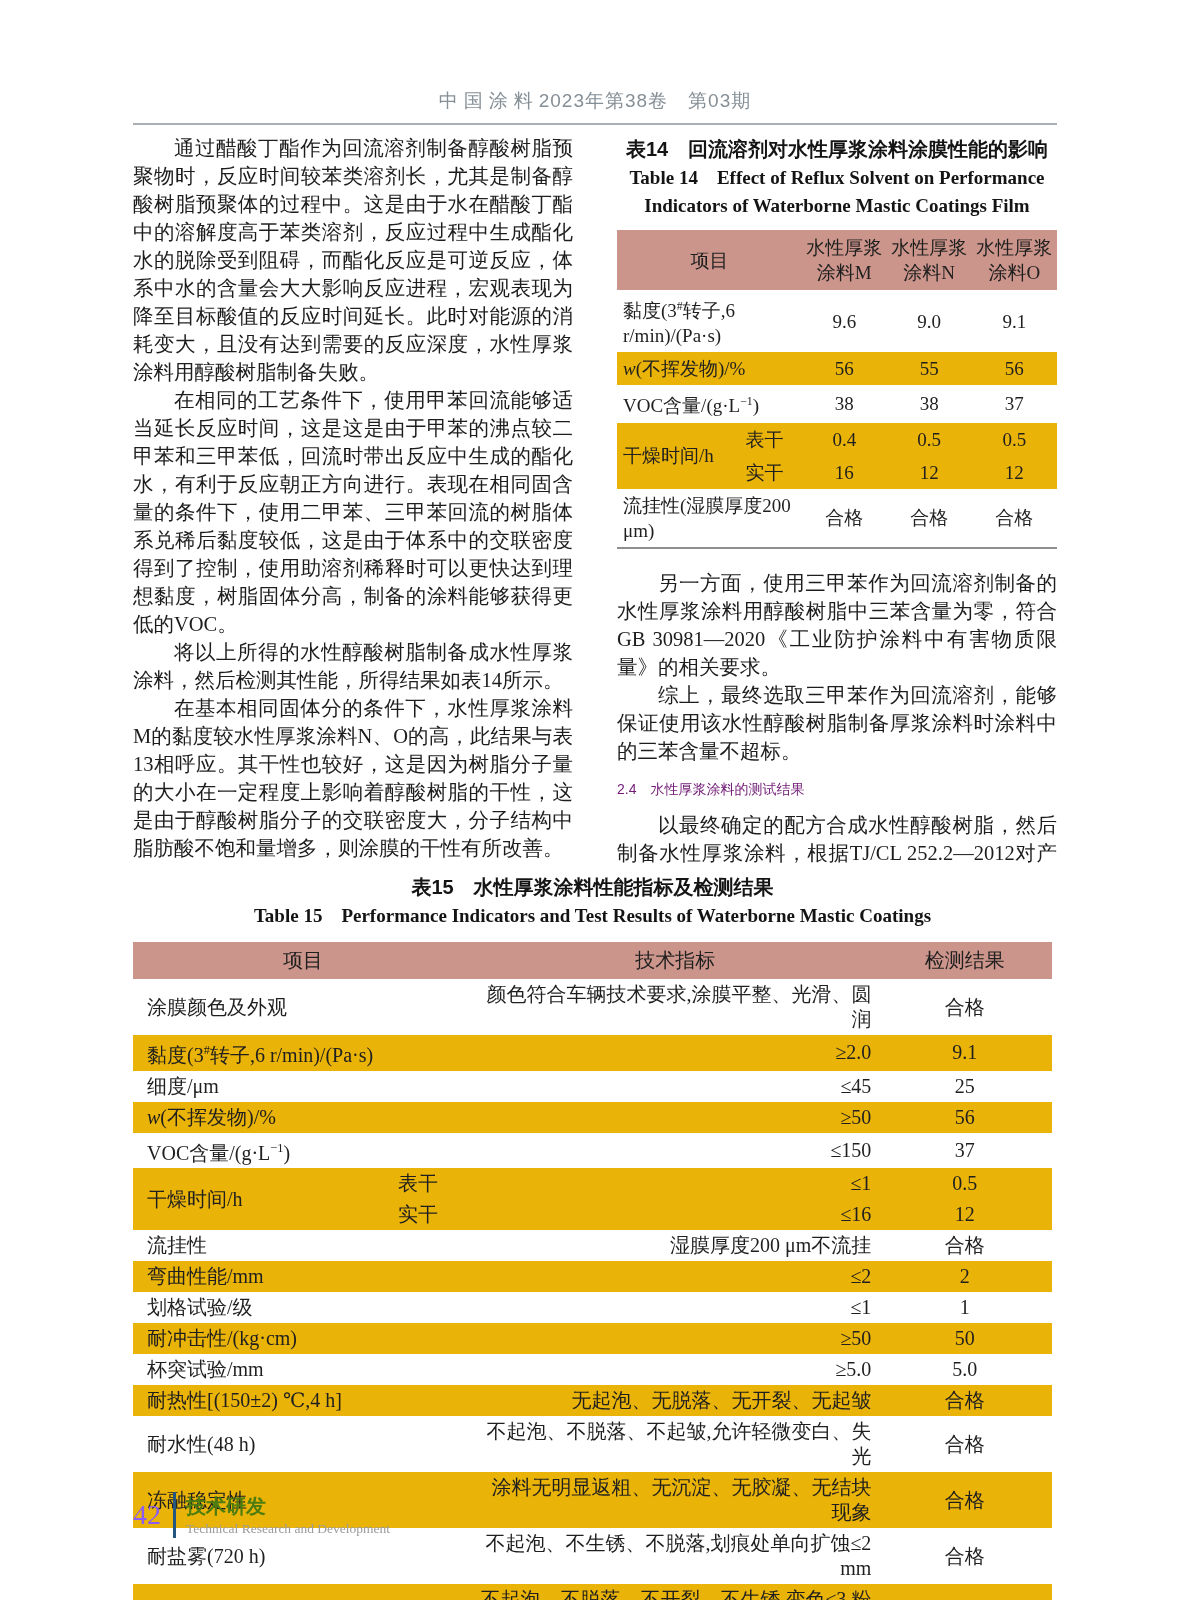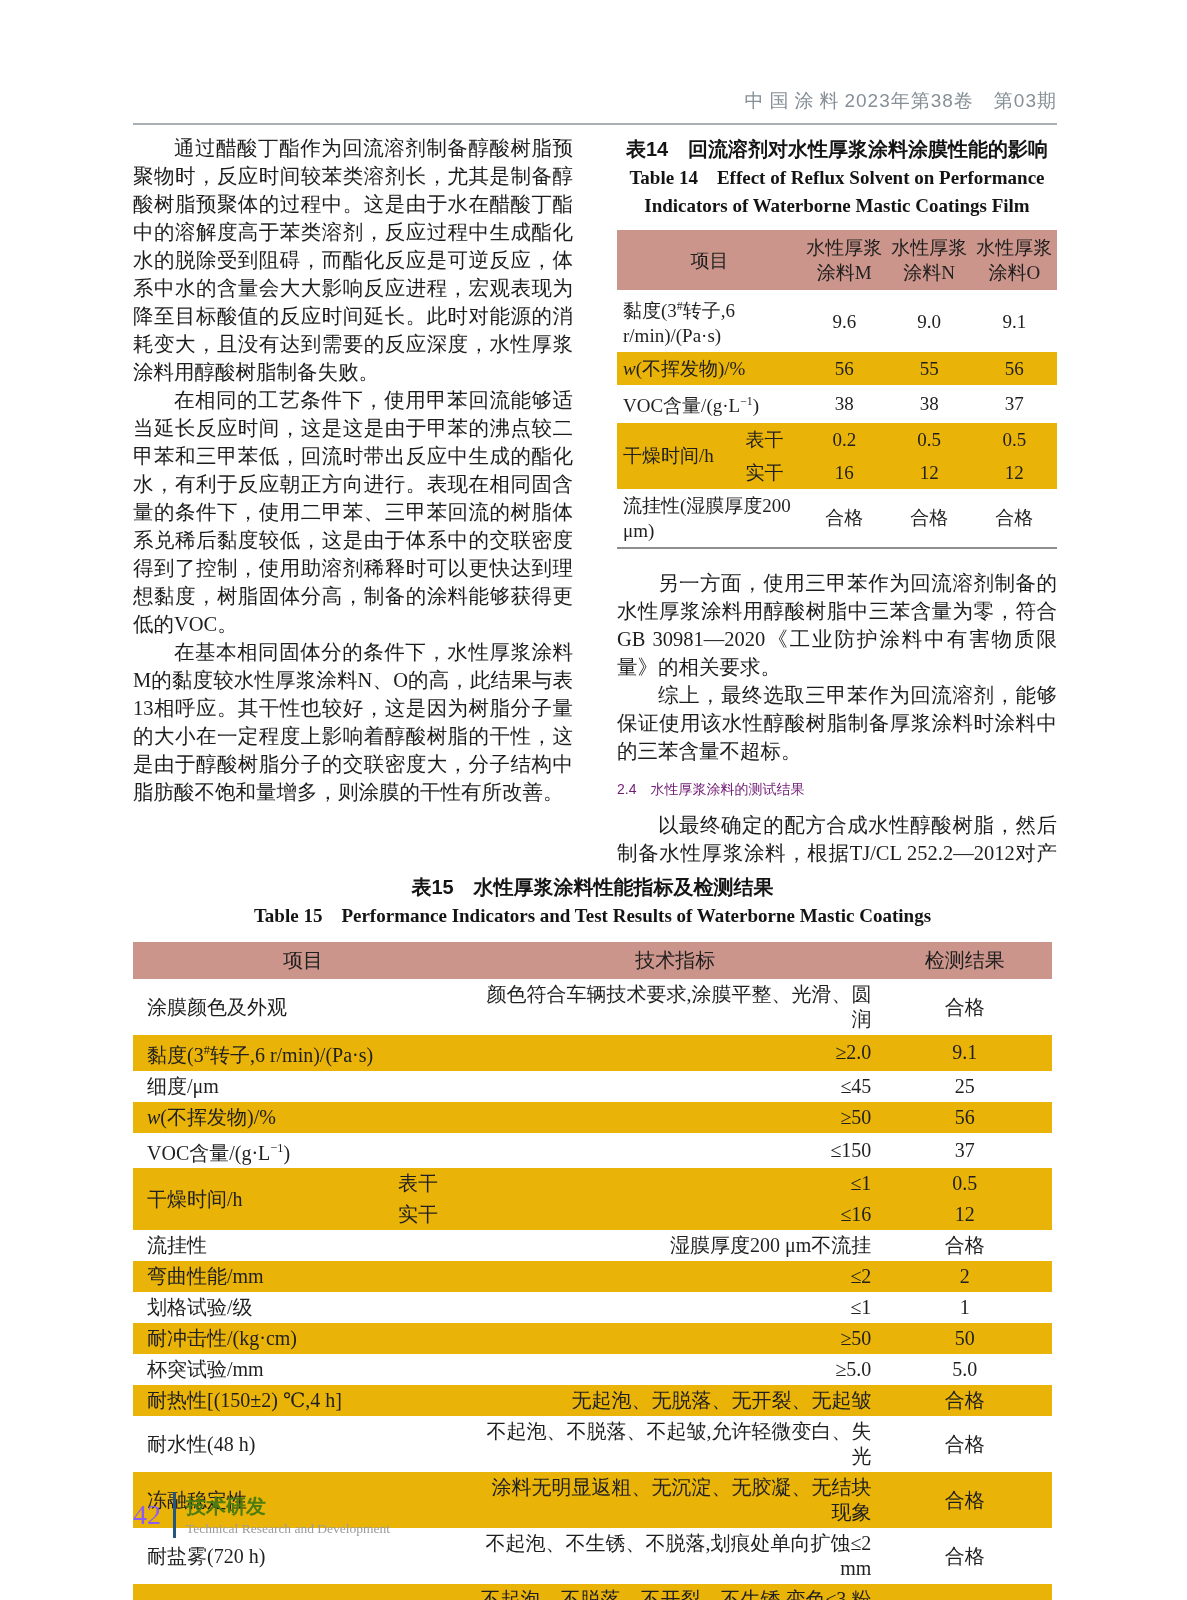--- a/index.html
+++ b/index.html
@@ -8,21 +8,21 @@
   .page {
     position: relative;
     width: 1187px; height: 1600px;
     background: #ffffff;
     overflow: hidden;
   }
 
   
   .page-header {
     position: absolute; left: 133px; right: 130px; top: 88px;
-    display: flex; justify-content: flex-end; align-items: flex-end;
+    display: flex; justify-content: center; align-items: flex-end;
     color: #868f96; font-size: 19px;
     border-bottom: 2px solid #aab1b6; padding-bottom: 9px;
     font-family: "Liberation Sans", "DejaVu Sans", sans-serif;
   }
   .journal-name { letter-spacing: 6px; }
   .issue-info { letter-spacing: 1px; }
 
   
   .columns {
     position: absolute; left: 133px; right: 130px; top: 134px;
@@ -106,20 +106,21 @@
 
   <div class="page-header">
     <span class="journal-name">中国涂料</span>
     <span class="issue-info">2023年第38卷　第03期</span>
   </div>
 
   <div class="columns">
     <div class="col">
       <p>通过醋酸丁酯作为回流溶剂制备醇酸树脂预聚物时，反应时间较苯类溶剂长，尤其是制备醇酸树脂预聚体的过程中。这是由于水在醋酸丁酯中的溶解度高于苯类溶剂，反应过程中生成酯化水的脱除受到阻碍，而酯化反应是可逆反应，体系中水的含量会大大影响反应进程，宏观表现为降至目标酸值的反应时间延长。此时对能源的消耗变大，且没有达到需要的反应深度，水性厚浆涂料用醇酸树脂制备失败。</p>
       <p>在相同的工艺条件下，使用甲苯回流能够适当延长反应时间，这是这是由于甲苯的沸点较二甲苯和三甲苯低，回流时带出反应中生成的酯化水，有利于反应朝正方向进行。表现在相同固含量的条件下，使用二甲苯、三甲苯回流的树脂体系兑稀后黏度较低，这是由于体系中的交联密度得到了控制，使用助溶剂稀释时可以更快达到理想黏度，树脂固体分高，制备的涂料能够获得更低的VOC。</p>
+      <p>将以上所得的水性醇酸树脂制备成水性厚浆涂料，然后检测其性能，所得结果如表14所示。</p>
       <p>在基本相同固体分的条件下，水性厚浆涂料M的黏度较水性厚浆涂料N、O的高，此结果与表13相呼应。其干性也较好，这是因为树脂分子量的大小在一定程度上影响着醇酸树脂的干性，这是由于醇酸树脂分子的交联密度大，分子结构中脂肪酸不饱和量增多，则涂膜的干性有所改善。</p>
     </div>
 
     <div class="col">
       <div class="cap-cn">表14　回流溶剂对水性厚浆涂料涂膜性能的影响</div>
       <div class="cap-en">Table 14 Effect of Reflux Solvent on Performance</div>
       <div class="cap-en">Indicators of Waterborne Mastic Coatings Film</div>
 
       <table class="table14">
         <colgroup>
@@ -153,21 +154,21 @@
             </tr>
             <tr>
               <td class="lbl" colspan="2"><span>VOC含量/(g·L</span><sup>−1</sup><span>)</span></td>
               <td class="val">38</td>
               <td class="val">38</td>
               <td class="val">37</td>
             </tr>
             <tr class="shade">
               <td class="lbl" rowspan="2">干燥时间/h</td>
               <td class="sub-lbl">表干</td>
-              <td class="val">0.2</td>
+              <td class="val">0.4</td>
               <td class="val">0.5</td>
               <td class="val">0.5</td>
             </tr>
             <tr class="shade">
               <td class="sub-lbl">实干</td>
               <td class="val">16</td>
               <td class="val">12</td>
               <td class="val">12</td>
             </tr>
             <tr>

